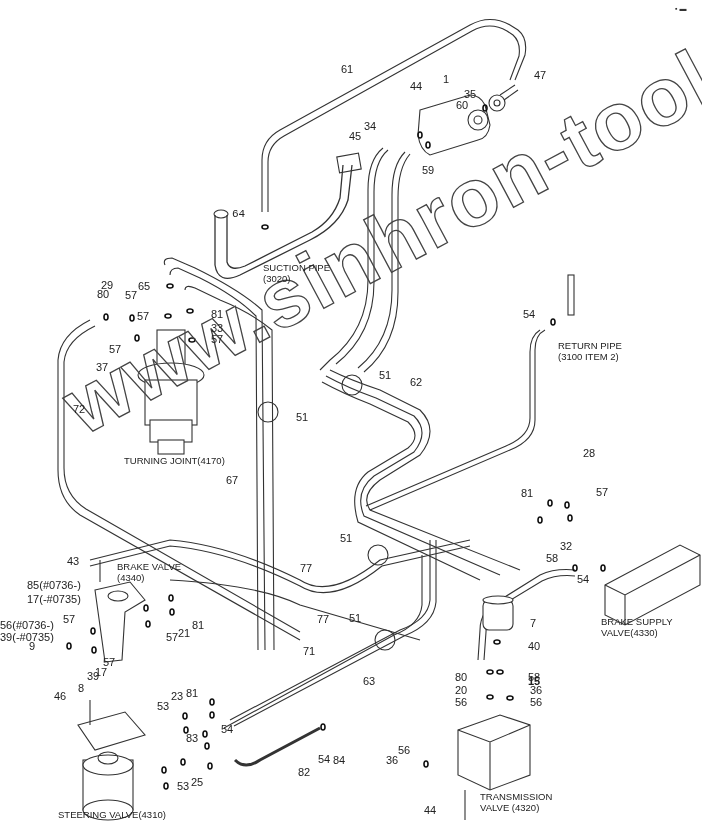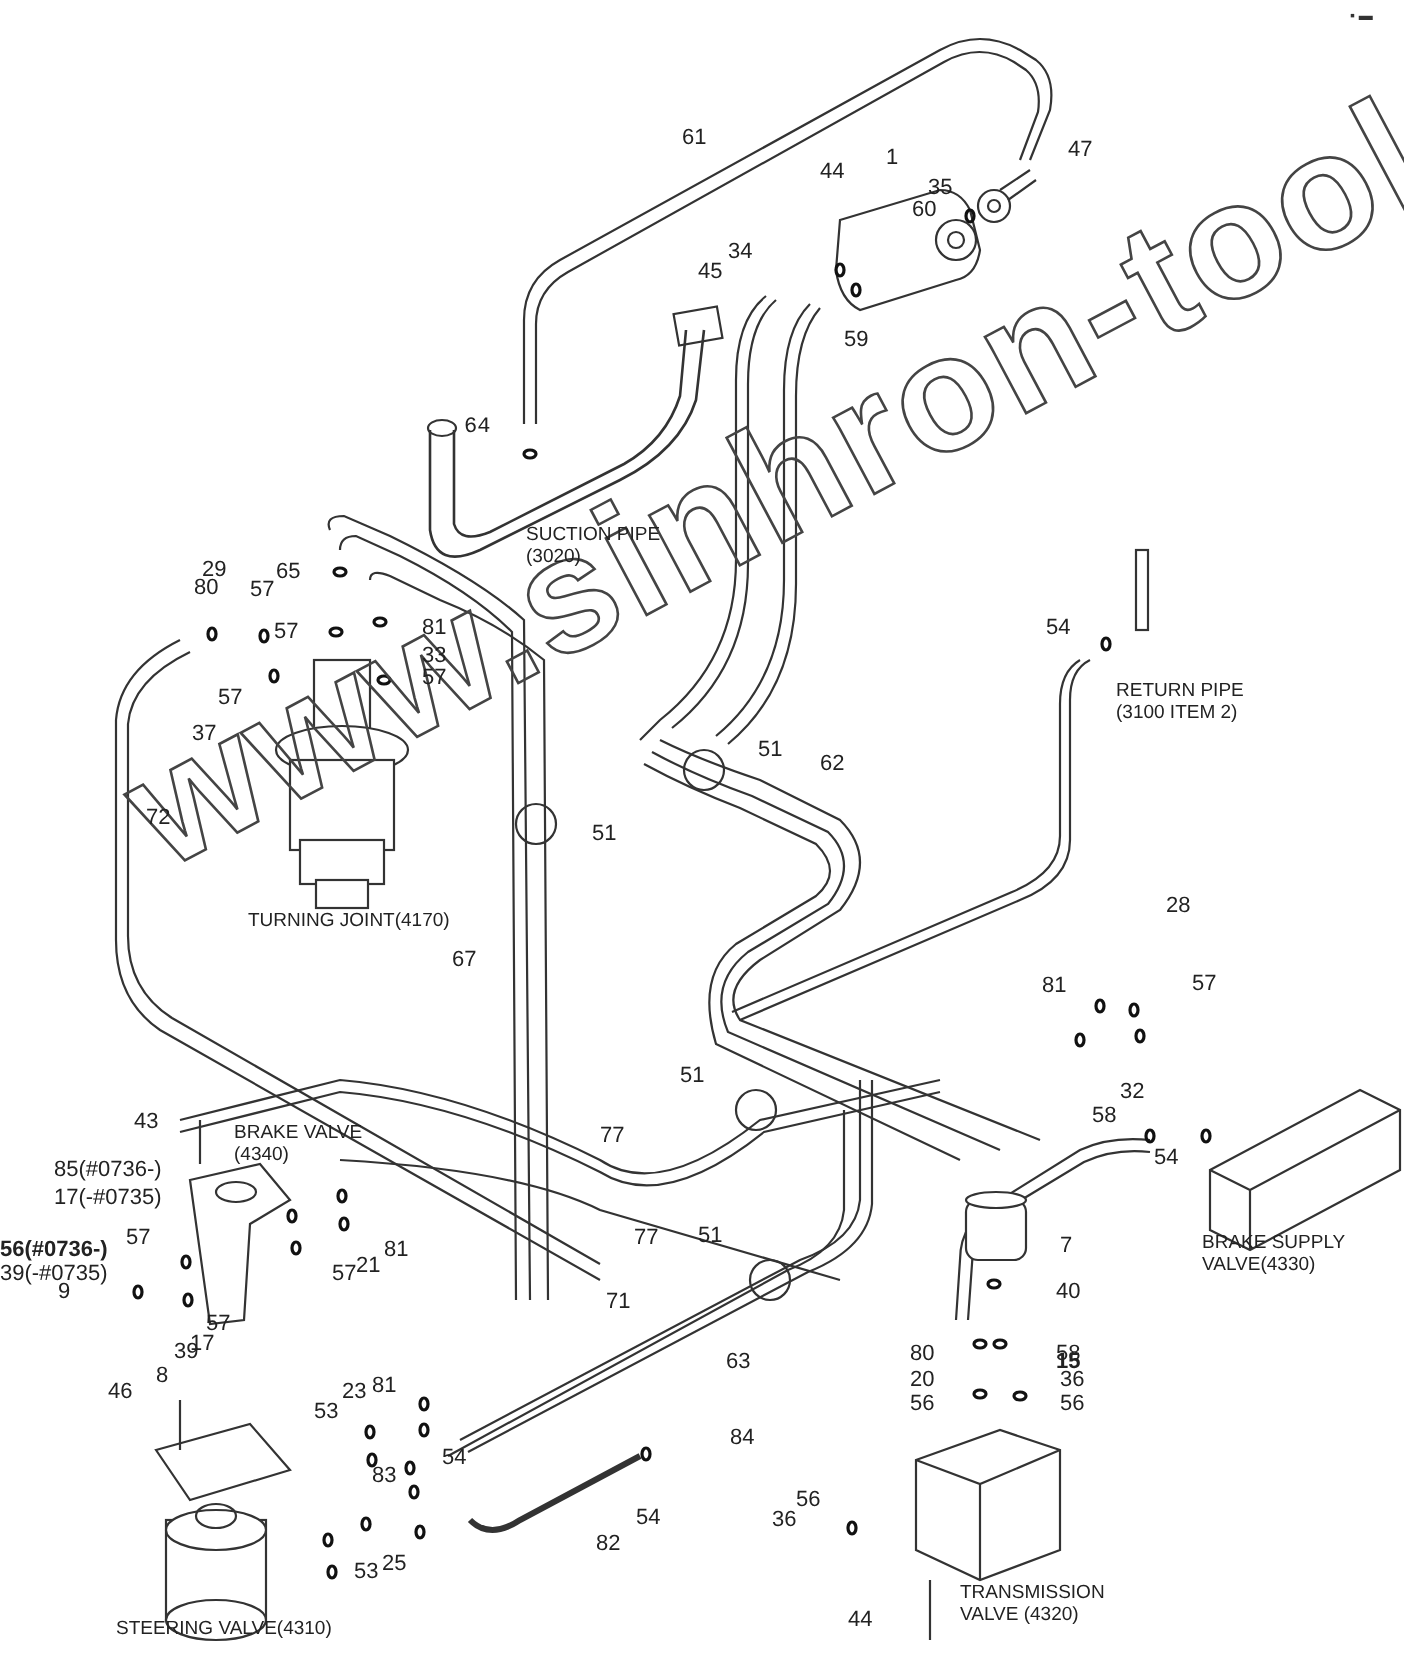--- a/index.html
+++ b/index.html
@@ -211,21 +211,21 @@
     <div class="lbl" style="left: 596px; top: 487px;">57</div>
     <div class="lbl" style="left: 340px; top: 533px;">51</div>
     <div class="lbl" style="left: 560px; top: 541px;">32</div>
     <div class="lbl" style="left: 546px; top: 553px;">58</div>
     <div class="lbl" style="left: 577px; top: 574px;">54</div>
     <div class="lbl" style="left: 300px; top: 563px;">77</div>
     <div class="lbl" style="left: 317px; top: 614px;">77</div>
     <div class="lbl" style="left: 67px; top: 556px;">43</div>
     <div class="lbl" style="left: 27px; top: 580px;">85(#0736-)</div>
     <div class="lbl" style="left: 27px; top: 594px;">17(-#0735)</div>
-    <div class="lbl" style="left: 0px; top: 620px; font-weight: bold;">56(#0736-)</div>
+    <div class="lbl" style="left: 0px; top: 620px;">56(#0736-)</div>
     <div class="lbl" style="left: 0px; top: 632px;">39(-#0735)</div>
     <div class="lbl" style="left: 63px; top: 614px;">57</div>
     <div class="lbl" style="left: 29px; top: 641px;">9</div>
     <div class="lbl" style="left: 103px; top: 657px;">57</div>
     <div class="lbl" style="left: 95px; top: 667px;">17</div>
     <div class="lbl" style="left: 87px; top: 671px;">39</div>
     <div class="lbl" style="left: 78px; top: 683px;">8</div>
     <div class="lbl" style="left: 166px; top: 632px;">57</div>
     <div class="lbl" style="left: 178px; top: 628px;">21</div>
     <div class="lbl" style="left: 192px; top: 620px;">81</div>
@@ -244,17 +244,17 @@
     <div class="lbl" style="left: 54px; top: 691px;">46</div>
     <div class="lbl" style="left: 171px; top: 691px;">23</div>
     <div class="lbl" style="left: 186px; top: 688px;">81</div>
     <div class="lbl" style="left: 157px; top: 701px;">53</div>
     <div class="lbl" style="left: 186px; top: 733px;">83</div>
     <div class="lbl" style="left: 221px; top: 724px;">54</div>
     <div class="lbl" style="left: 177px; top: 781px;">53</div>
     <div class="lbl" style="left: 191px; top: 777px; text-align: right;">25</div>
     <div class="lbl" style="left: 298px; top: 767px;">82</div>
     <div class="lbl" style="left: 318px; top: 754px;">54</div>
-    <div class="lbl" style="left: 333px; top: 714px; margin-left: 32px;">84</div>
+    <div class="lbl" style="left: 333px; top: 755px;">84</div>
     <div class="lbl" style="left: 398px; top: 745px;">56</div>
     <div class="lbl" style="left: 386px; top: 755px;">36</div>
     <div class="lbl" style="left: 424px; top: 805px;">44</div>
   </div>
 
 </body></html>

